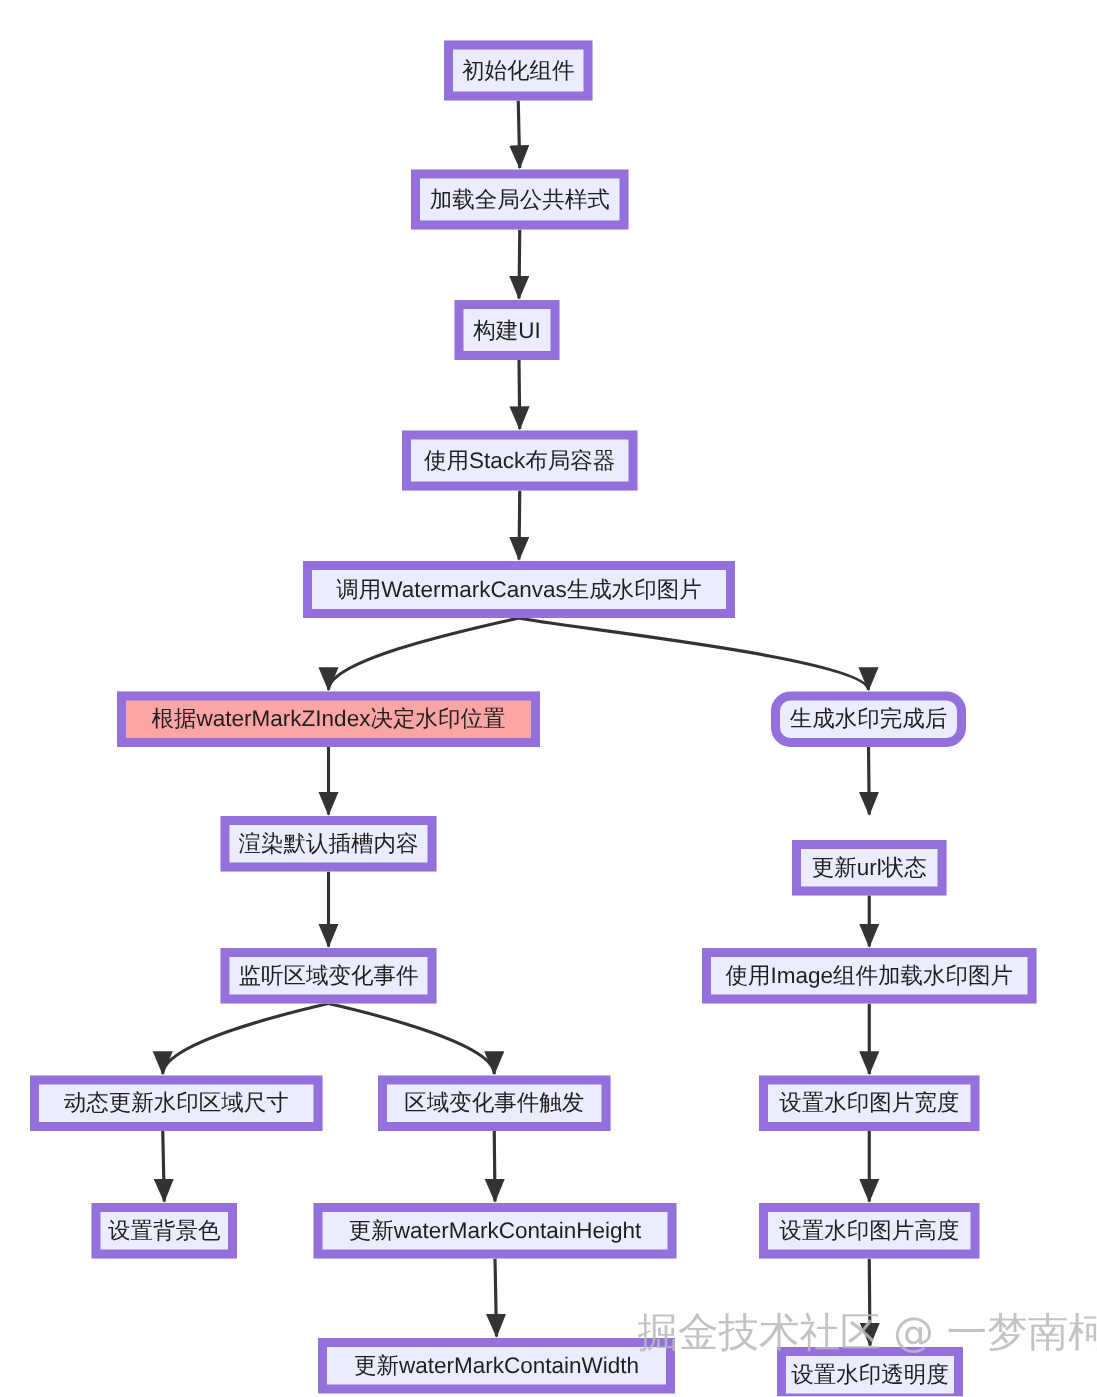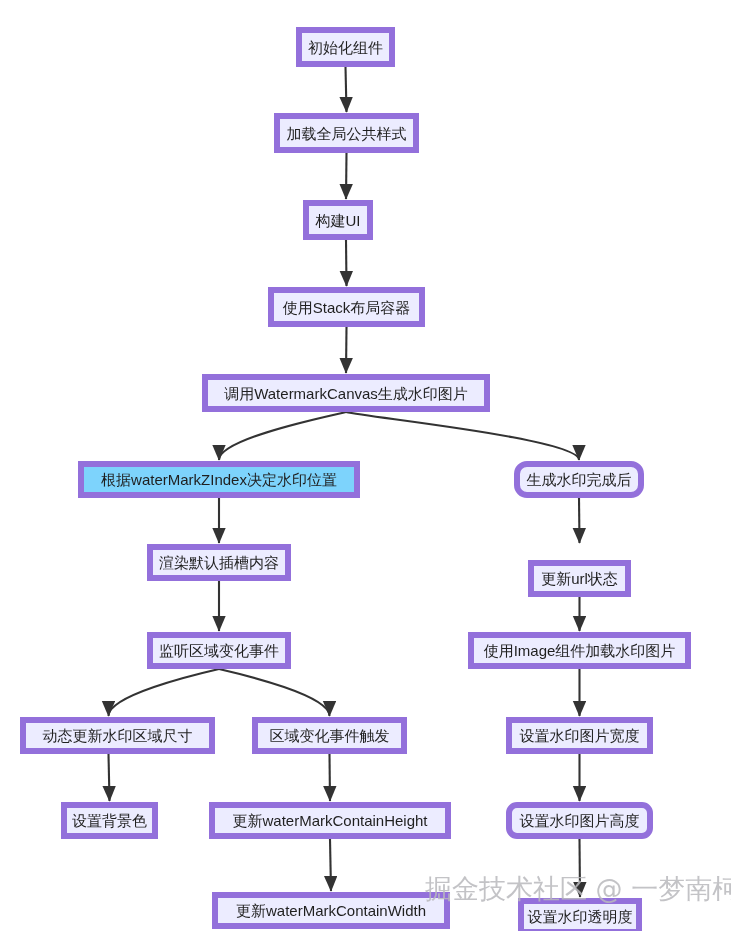--- a/index.html
+++ b/index.html
@@ -84,31 +84,31 @@
         <path d="M579.5,839 L580,897" marker-end="url(#arrowhead)" stroke="#333333"></path>
       </g>
   </svg>
 
   <div id="nodes">
       <div class="node" style="left: 296px; top: 27px; width: 99px; height: 40px; background: rgb(236, 236, 255); border-color: rgb(147, 112, 219);">初始化组件</div>
       <div class="node" style="left: 274px; top: 113px; width: 145px; height: 40px; background: rgb(236, 236, 255); border-color: rgb(147, 112, 219);">加载全局公共样式</div>
       <div class="node" style="left: 303px; top: 200px; width: 70px; height: 40px; background: rgb(236, 236, 255); border-color: rgb(147, 112, 219);">构建UI</div>
       <div class="node" style="left: 268px; top: 287px; width: 157px; height: 40px; background: rgb(236, 236, 255); border-color: rgb(147, 112, 219);">使用Stack布局容器</div>
       <div class="node" style="left: 202px; top: 374px; width: 288px; height: 38px; background: rgb(236, 236, 255); border-color: rgb(147, 112, 219);">调用WatermarkCanvas生成水印图片</div>
-      <div class="node" style="left: 78px; top: 461px; width: 282px; height: 37px; background: #7dd3fc; border-color: rgb(147, 112, 219);">根据waterMarkZIndex决定水印位置</div>
+      <div class="node" style="left: 78px; top: 461px; width: 282px; height: 37px; background: #fca5a5; border-color: rgb(147, 112, 219);">根据waterMarkZIndex决定水印位置</div>
       <div class="node" style="left: 514px; top: 461px; width: 130px; height: 37px; background: rgb(236, 236, 255); border-color: rgb(147, 112, 219); border-radius: 13px;">生成水印完成后</div>
       <div class="node" style="left: 147px; top: 544px; width: 144px; height: 37px; background: rgb(236, 236, 255); border-color: rgb(147, 112, 219);">渲染默认插槽内容</div>
       <div class="node" style="left: 528px; top: 544px; width: 103px; height: 37px; background: rgb(236, 236, 255); border-color: rgb(147, 112, 219); margin-top: 16px;">更新url状态</div>
       <div class="node" style="left: 147px; top: 632px; width: 144px; height: 37px; background: rgb(236, 236, 255); border-color: rgb(147, 112, 219);">监听区域变化事件</div>
       <div class="node" style="left: 468px; top: 632px; width: 223px; height: 37px; background: rgb(236, 236, 255); border-color: rgb(147, 112, 219);">使用Image组件加载水印图片</div>
       <div class="node" style="left: 20px; top: 717px; width: 195px; height: 37px; background: rgb(236, 236, 255); border-color: rgb(147, 112, 219);">动态更新水印区域尺寸</div>
       <div class="node" style="left: 252px; top: 717px; width: 155px; height: 37px; background: rgb(236, 236, 255); border-color: rgb(147, 112, 219);">区域变化事件触发</div>
       <div class="node" style="left: 506px; top: 717px; width: 147px; height: 37px; background: rgb(236, 236, 255); border-color: rgb(147, 112, 219);">设置水印图片宽度</div>
       <div class="node" style="left: 61px; top: 802px; width: 97px; height: 37px; background: rgb(236, 236, 255); border-color: rgb(147, 112, 219);">设置背景色</div>
       <div class="node" style="left: 209px; top: 802px; width: 242px; height: 37px; background: rgb(236, 236, 255); border-color: rgb(147, 112, 219);">更新waterMarkContainHeight</div>
-      <div class="node" style="left: 506px; top: 802px; width: 147px; height: 37px; background: rgb(236, 236, 255); border-color: rgb(147, 112, 219); border-radius: 11px;">设置水印图片高度</div>
+      <div class="node" style="left: 506px; top: 802px; width: 147px; height: 37px; background: rgb(236, 236, 255); border-color: rgb(147, 112, 219);">设置水印图片高度</div>
       <div class="node" style="left: 212px; top: 892px; width: 238px; height: 37px; background: rgb(236, 236, 255); border-color: rgb(147, 112, 219);">更新waterMarkContainWidth</div>
       <div class="node" style="left: 518px; top: 898px; width: 124px; height: 37px; background: rgb(236, 236, 255); border-color: rgb(147, 112, 219);">设置水印透明度</div>
     </div>
 
   <div class="watermark" style="left: 425px; top: 875px; color: rgb(185, 185, 189);">掘金技术社区 @ 一梦南柯</div>
 
 </div>
 
 </body></html>

